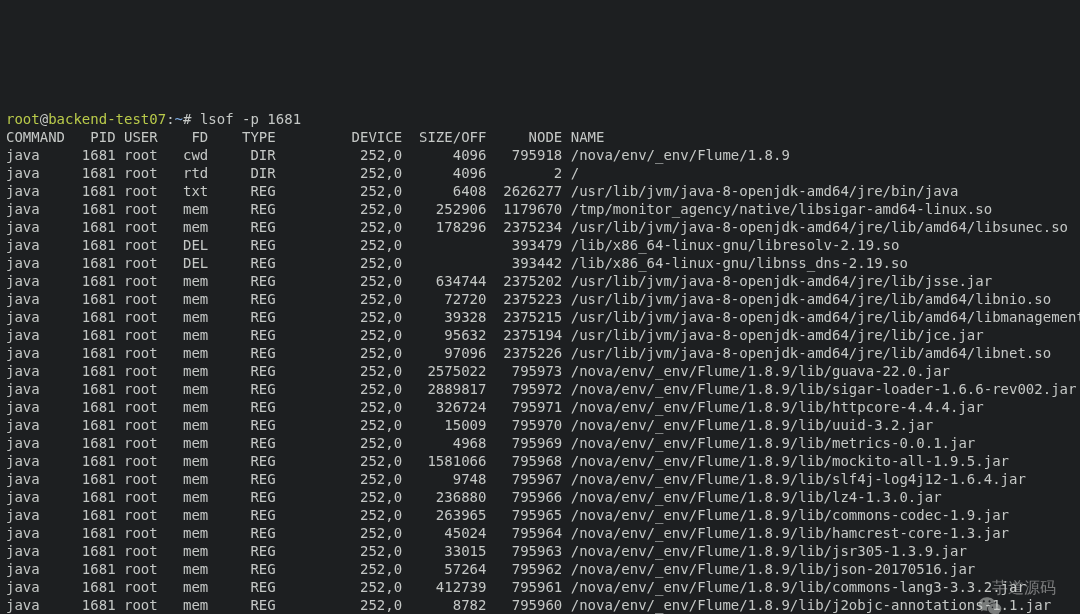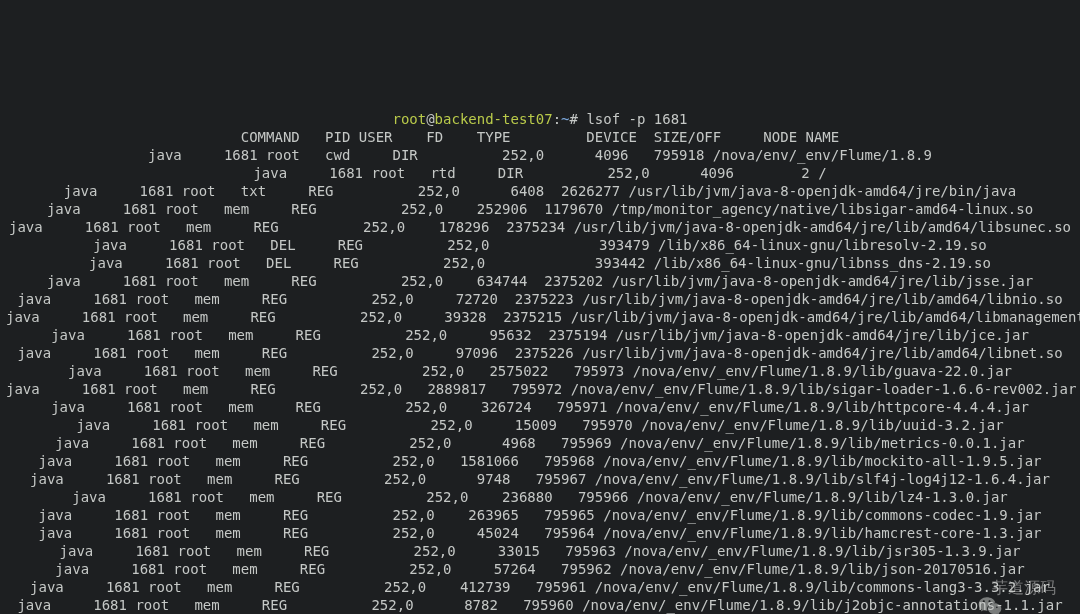--- a/index.html
+++ b/index.html
@@ -10,21 +10,20 @@
     font-family: "DejaVu Sans Mono", "Liberation Mono", Menlo, Consolas, monospace;
     font-size: 14px;
     line-height: 18px;
     width: 1080px;
     height: 614px;
     overflow: hidden;
     white-space: pre;
   }
   .terminal {
     padding: 2px 6px 0 6px;
-    text-align: center;
   }
   .prompt-user { color: #b9ca4a; }
   .prompt-host { color: #b9ca4a; }
   .prompt-sep  { color: #c5c8c6; }
   .prompt-path { color: #7aa6da; }
   .cmd         { color: #c5c8c6; }
   .hdr         { color: #c5c8c6; }
   .row         { color: #c5c8c6; }
 
   .watermark {

